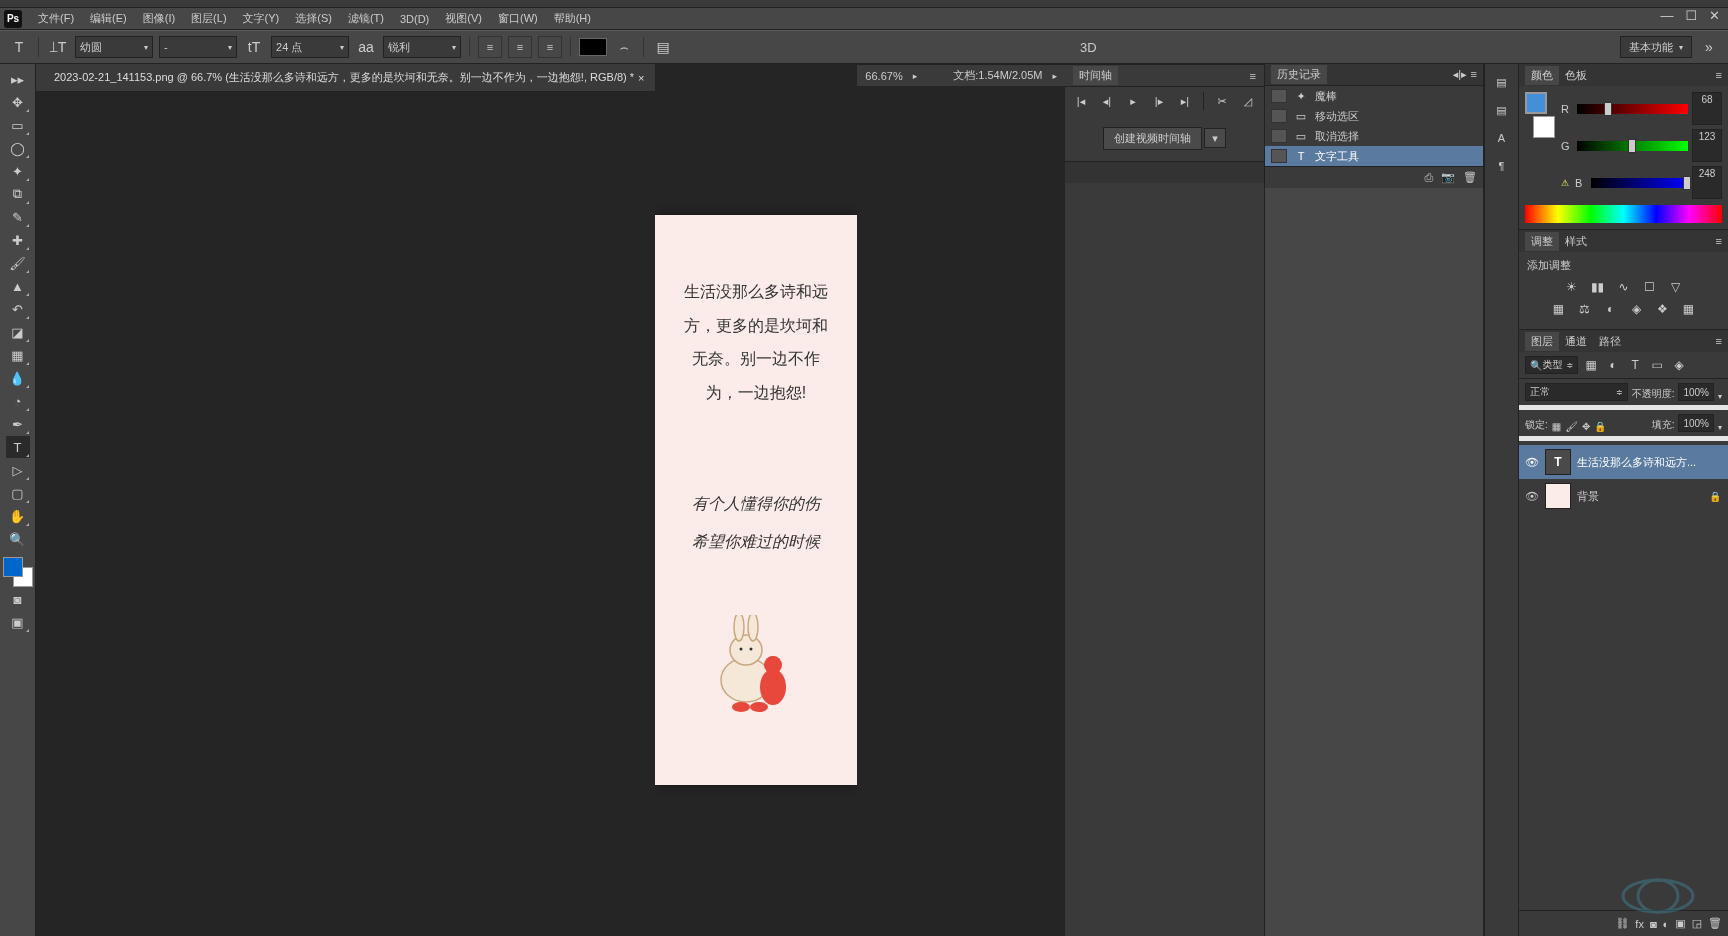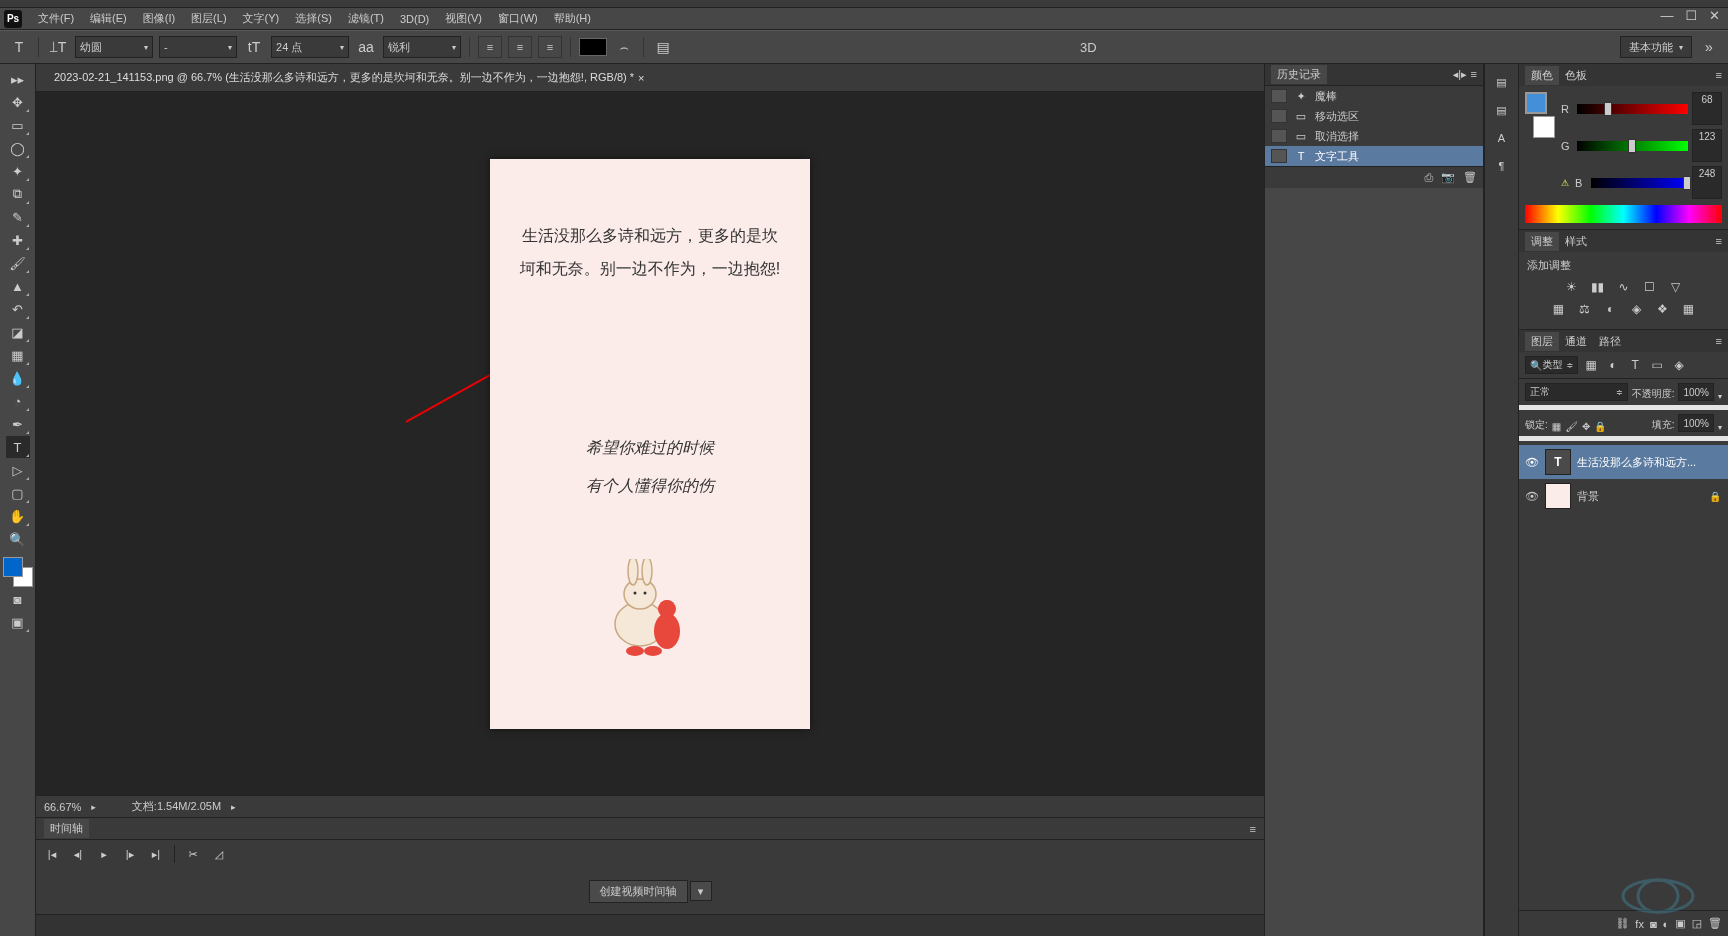--- a/index.html
+++ b/index.html
@@ -33,21 +33,21 @@
 
 .toolbox { width: 36px; background: #474747; border-right: 1px solid #222; display: flex; flex-direction: column; align-items: center; padding-top: 4px; gap: 1px; }
 .tool { width: 24px; height: 22px; display: flex; align-items: center; justify-content: center; font-size: 13px; cursor: default; position: relative; }
 .tool.active { background: #2a2a2a; }
 .tool .corner { position: absolute; bottom: 1px; right: 1px; width: 0; height: 0; border-left: 3px solid transparent; border-bottom: 3px solid #aaa; }
 .color-tools { width: 30px; height: 30px; position: relative; margin-top: 6px; }
 .fg-color { position: absolute; top: 0; left: 0; width: 20px; height: 20px; background: #0066cc; border: 1px solid #999; }
 .bg-color { position: absolute; bottom: 0; right: 0; width: 20px; height: 20px; background: #fff; border: 1px solid #999; }
 
 
-.docarea { flex: 1; background: #252525; display: flex; flex-direction: column; }
+.docarea { flex: 1; background: #252525; display: flex; flex-direction: row; }
 .doctabs { height: 28px; background: #3a3a3a; border-bottom: 1px solid #222; display: flex; align-items: center; padding-left: 8px; }
 .doctab { padding: 4px 10px; font-size: 11px; color: #ddd; display: flex; align-items: center; gap: 4px; }
 .canvas-viewport { flex: 1; display: flex; align-items: center; justify-content: center; position: relative; background: #252525; overflow: hidden; }
 .canvas { width: 320px; height: 570px; background: #fbecea; position: relative; box-shadow: 0 0 8px rgba(0,0,0,.5); }
 .canvas-text1 { position: absolute; top: 60px; left: 0; right: 0; text-align: center; color: #333; font-size: 16px; line-height: 2.1; padding: 0 28px; }
 .canvas-text2 { position: absolute; top: 270px; left: 0; right: 0; text-align: center; color: #333; font-size: 16px; line-height: 2.4; font-style: italic; font-family: "KaiTi", cursive; }
 .bunny { position: absolute; bottom: 70px; left: 50%; transform: translateX(-50%); }
 .arrow-anno { position: absolute; top: 230px; left: 370px; pointer-events: none; }
 
 .statusbar { height: 22px; background: #3a3a3a; border-top: 1px solid #222; display: flex; align-items: center; padding: 0 8px; gap: 6px; font-size: 11px; }
@@ -234,22 +234,22 @@
         <defs>
             <marker id="ah" markerWidth="10" markerHeight="8" refX="9" refY="4" orient="auto">
               <polygon points="0 0, 10 4, 0 8" fill="#e00"></polygon>
             </marker>
           </defs>
         <line x1="0" y1="100" x2="170" y2="5" stroke="#e00" stroke-width="2" marker-end="url(#ah)"></line>
       </svg>
       <div class="canvas">
         <div class="canvas-text1">生活没那么多诗和远方，更多的是坎坷和无奈。别一边不作为，一边抱怨!</div>
         <div class="canvas-text2">
+          <div>有个人懂得你的伤</div>
           <div>希望你难过的时候</div>
-          <div>有个人懂得你的伤</div>
         </div>
         <svg class="bunny" width="90" height="100">
           <ellipse cx="35" cy="65" rx="25" ry="22" fill="#f5e8d8" stroke="#c8a880" stroke-width="1.5"></ellipse>
           <ellipse cx="35" cy="35" rx="16" ry="15" fill="#f5e8d8" stroke="#c8a880" stroke-width="1.5"></ellipse>
           <ellipse cx="28" cy="12" rx="5" ry="14" fill="#f5e8d8" stroke="#c8a880" stroke-width="1.5"></ellipse>
           <ellipse cx="42" cy="12" rx="5" ry="14" fill="#f5e8d8" stroke="#c8a880" stroke-width="1.5"></ellipse>
           <circle cx="30" cy="34" r="1.5" fill="#333"></circle>
           <circle cx="40" cy="34" r="1.5" fill="#333"></circle>
           <ellipse cx="62" cy="72" rx="13" ry="18" fill="#e8473b"></ellipse>
           <circle cx="62" cy="50" r="9" fill="#e8473b"></circle>

